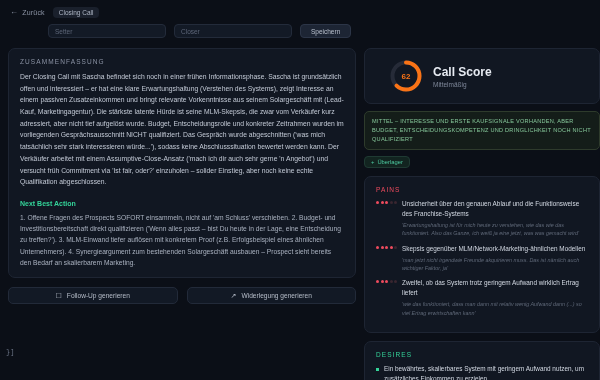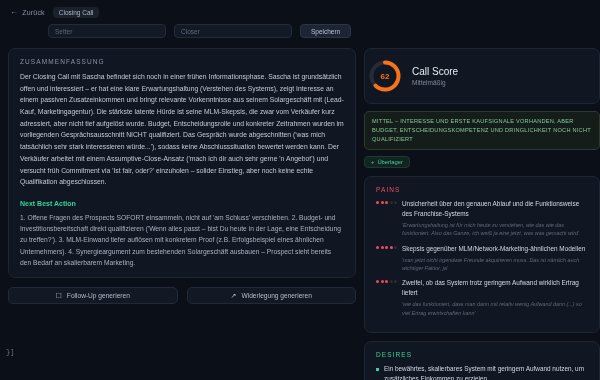--- a/index.html
+++ b/index.html
@@ -73,28 +73,28 @@
   .actions { display: flex; gap: 9px; margin-top: 9px; }
   .act-btn {
     flex: 1; background: #121925; border: 1px solid #222a39; border-radius: 5px;
     height: 17px; display: flex; align-items: center; justify-content: center;
     gap: 5px; color: #b6bdc9; font-size: 6.6px; cursor: pointer;
     font-family: "Liberation Sans", sans-serif;
   }
   .act-ico { font-size: 7px; line-height: 1; }
 
   
-  .score-card { display: flex; align-items: center; gap: 10px; padding: 10px 3px; }
+  .score-card { display: flex; align-items: center; gap: 10px; padding: 10px 24px; }
   .ring { position: relative; width: 34px; height: 34px; flex: none; }
   .ring svg { display: block; transform: rotate(-90deg); }
   .ring-val {
     position: absolute; inset: 0; display: flex; align-items: center;
     justify-content: center; font-size: 8px; font-weight: bold; color: #f97316;
   }
-  .score-title { font-size: 10px; font-weight: normal; color: #e7ebf2; }
+  .score-title { font-size: 12px; font-weight: bold; color: #e7ebf2; }
   .score-sub { font-size: 6.5px; color: #7f889a; margin-top: 2px; }
 
   .verdict {
     margin-top: 7px; border: 1px solid #2e3b2c; background: #141d19;
     border-radius: 5px; padding: 5px 7px;
     font-size: 5.6px; line-height: 1.62; letter-spacing: .25px;
     color: #86c79a; text-transform: uppercase;
   }
   .overlay-btn {
     margin-top: 6px; display: inline-flex; align-items: center; gap: 3px;

